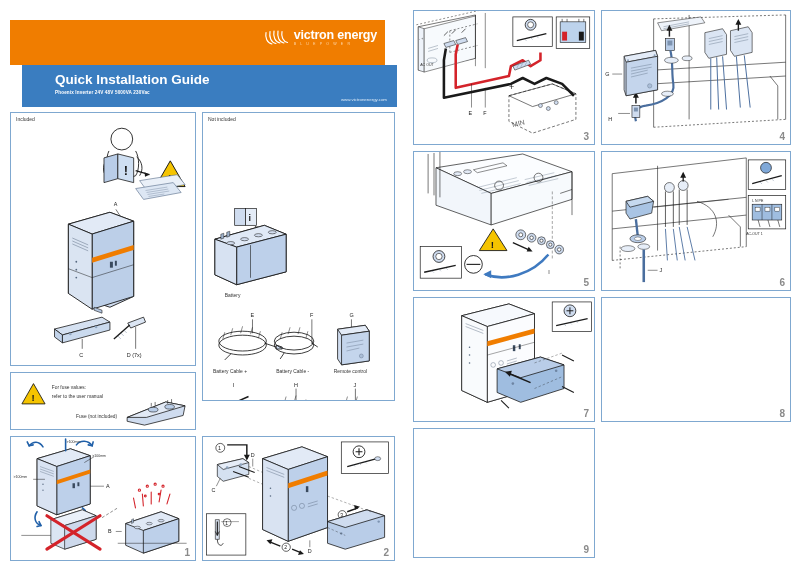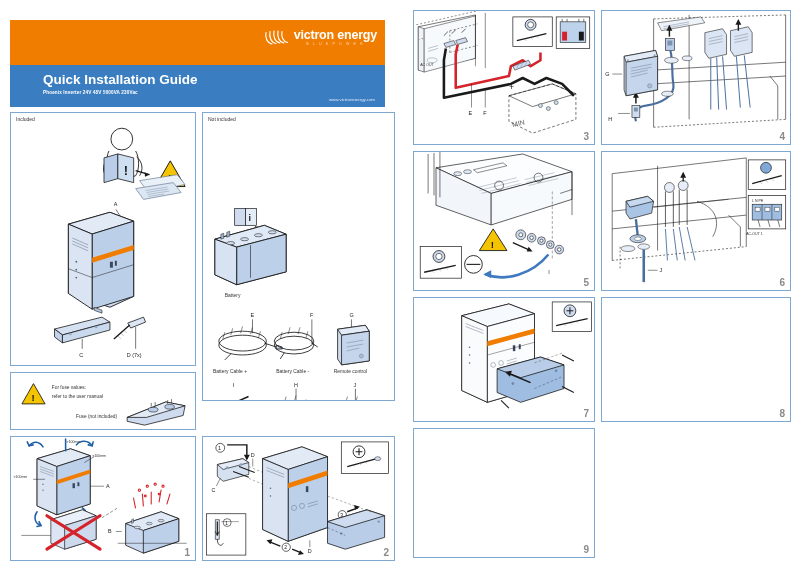--- a/index.html
+++ b/index.html
@@ -6,37 +6,37 @@
   body {
     width: 802px; height: 567px;
     background: #ffffff;
     font-family: "Liberation Sans", sans-serif;
     overflow: hidden;
     position: relative;
   }
   .page { position: absolute; inset: 0; }
 
   
-  .left-col { position: absolute; left: 10px; top: 20px; width: 385px; height: 533px; text-align: center; }
+  .left-col { position: absolute; left: 10px; top: 20px; width: 385px; height: 533px; }
 
   .hdr-orange {
     position: absolute; left: 0; top: 0; width: 375px; height: 45px;
     background: #f07d00;
   }
   .logo-wrap {
     position: absolute; right: 8px; top: 9px;
     display: flex; align-items: center; gap: 4px;
   }
   .logo-mark { width: 26px; height: 18px; }
   .logo-txt { display: flex; flex-direction: column; line-height: 1; }
   .logo-name { font-size: 12.5px; font-weight: bold; color: #ffffff; letter-spacing: -0.2px; }
   .logo-tag { font-size: 3.6px; color: #ffd9ad; letter-spacing: 1.6px; margin-top: 1.5px; }
 
   .hdr-blue {
-    position: absolute; left: 0; top: 45px; width: 375px; height: 42px;
+    position: absolute; left: 12px; top: 45px; width: 375px; height: 42px;
     background: #3a7dc0;
   }
   .qig-title {
     position: absolute; left: 33px; top: 7px;
     font-size: 13.5px; font-weight: bold; color: #ffffff;
   }
   .qig-sub {
     position: absolute; left: 33px; top: 25px;
     font-size: 4.6px; font-weight: bold; color: #ffffff; letter-spacing: 0.15px;
   }

